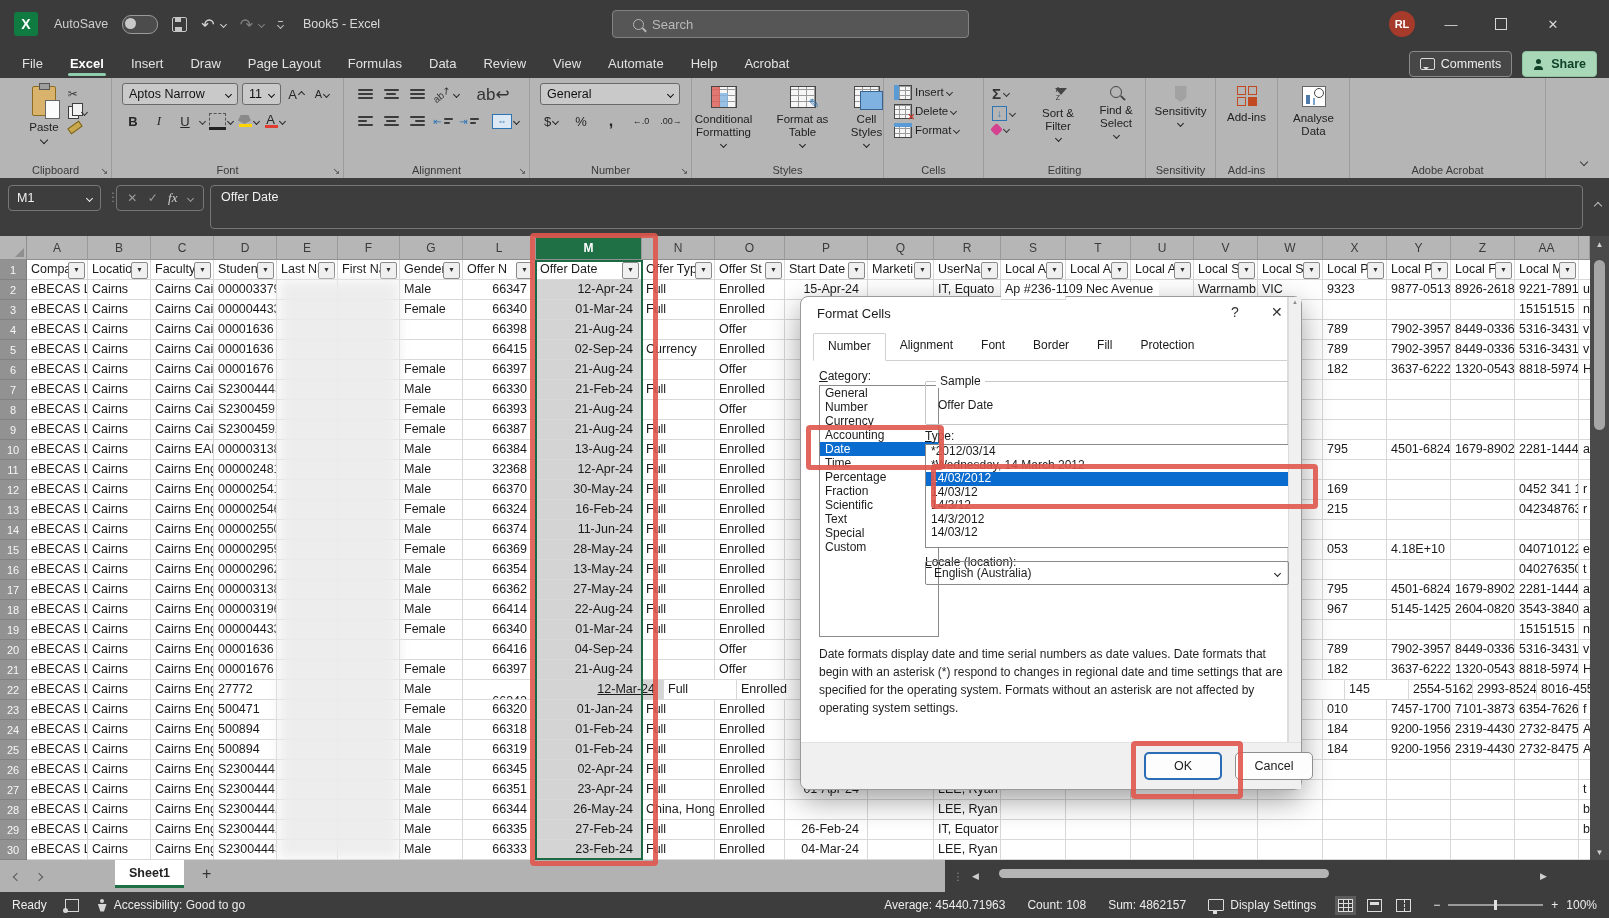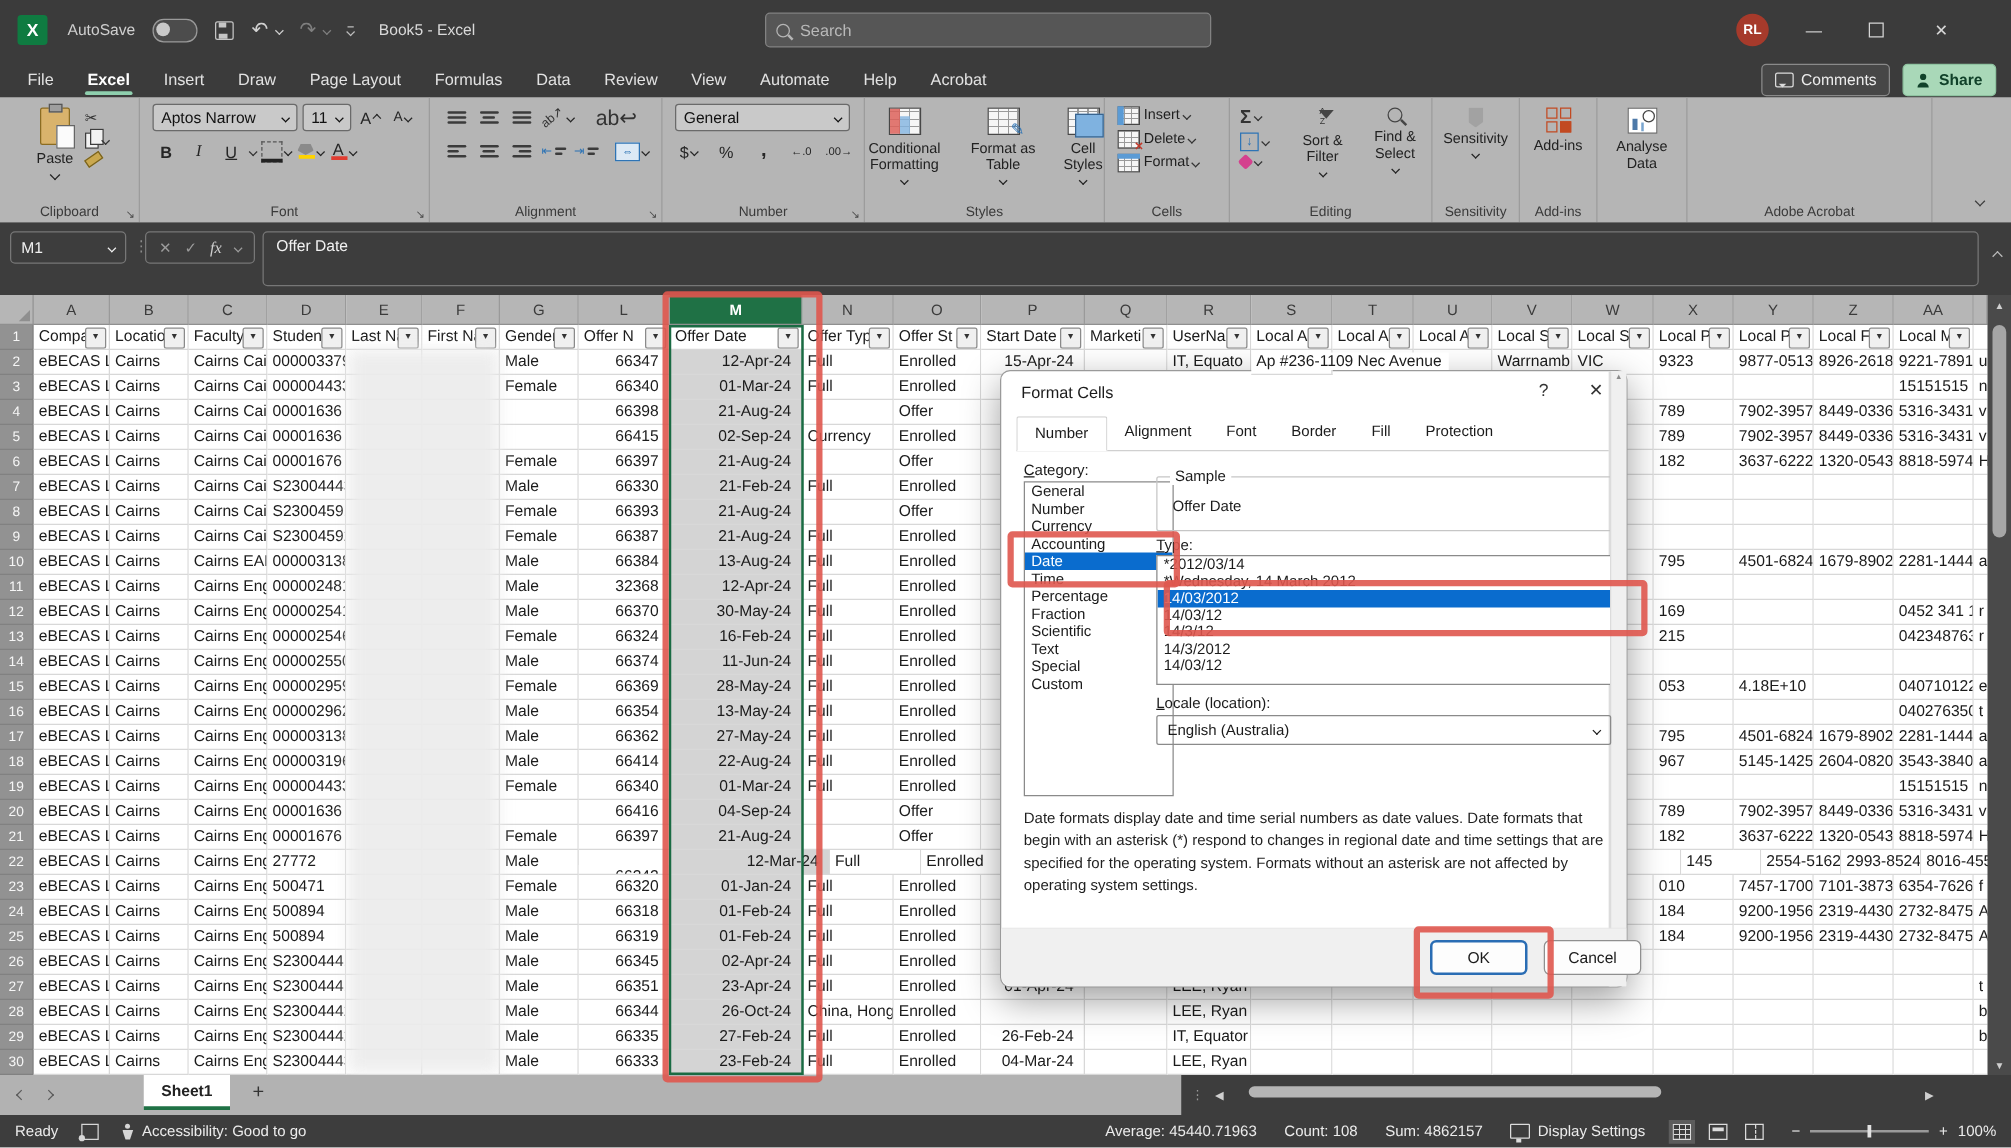--- a/index.html
+++ b/index.html
@@ -16,21 +16,21 @@
   .tb-item{margin-right:14px;display:flex;align-items:center;gap:6px;color:#cfcfcf}
   .toggle{width:34px;height:17px;border:1px solid #9a9a9a;border-radius:9px;background:#4c4c4c;position:relative}
   .toggle::after{content:"";position:absolute;left:2px;top:2px;width:11px;height:11px;border-radius:50%;background:#c9c9c9}
   .ic-save{width:13px;height:13px;border:1.5px solid #c6c6c6;border-radius:2px;position:relative}
   .ic-save::before{content:"";position:absolute;left:2px;top:0;width:6px;height:4px;background:#c6c6c6}
   .ic-save::after{content:"";position:absolute;left:2px;bottom:0;width:7px;height:4px;background:#c6c6c6}
   .undo{font-size:16px;color:#d2d2d2}
   .redo{font-size:16px;color:#7f7f7f}
   .tinycv{width:4px;height:4px;border-width:1px}
   .qat{color:#bdbdbd;border-top:1.5px solid #bdbdbd;padding-top:1px;line-height:4px}
-  #search{position:absolute;left:612px;top:10px;width:357px;height:28px;background:#565656;border:1px solid #828282;border-radius:4px;display:flex;align-items:center;gap:8px;padding:0 8px;color:#b9b9b9;font-size:13px;box-sizing:border-box}
+  #search{position:absolute;left:612px;top:10px;width:357px;height:28px;background:#565656;border:1px solid #828282;border-radius:4px;display:flex;align-items:center;gap:8px;padding:0 20px;color:#b9b9b9;font-size:13px;box-sizing:border-box}
   .ic-mag{width:9px;height:9px;border:1.5px solid #b5b5b5;border-radius:50%;position:relative;flex:none}
   .ic-mag::after{content:"";position:absolute;width:5px;height:1.5px;background:#b5b5b5;transform:rotate(45deg);right:-4px;bottom:-2px}
   .avatar{position:absolute;left:1389px;top:11px;width:26px;height:26px;border-radius:50%;background:#a63a2b;color:#fff;font-size:11px;font-weight:bold;display:flex;align-items:center;justify-content:center}
   .winbtn{position:absolute;top:0;width:46px;height:48px;display:flex;align-items:center;justify-content:center;color:#d6d6d6;font-size:13px}
   .ic-maxi{width:10px;height:10px;border:1.2px solid #d6d6d6}
 
   
   #menubar{position:absolute;left:0;top:48px;width:1609px;height:30px;background:#3b3b3b;display:flex;align-items:center}
   .mtabs{display:flex;align-items:center;gap:27px;padding-left:22px;height:100%}
   .mtab{color:#e2e2e2;font-size:13px;position:relative;height:100%;display:flex;align-items:center}
@@ -162,21 +162,21 @@
   .catsb{position:absolute;right:0;top:0;bottom:0;width:14px;background:#f0f0f0;border-left:1px solid #dcdcdc;display:flex;flex-direction:column;justify-content:space-between;align-items:center;font-size:7px;color:#8a8a8a;padding:2px 0;box-sizing:border-box}
   .samplebox{position:absolute;left:124px;top:84px;width:364px;height:42px;border:1px solid #c6c6c6;border-radius:2px}
   .samplegend{position:absolute;left:10px;top:-8px;background:#fff;padding:0 4px}
   .sampleval{position:absolute;left:12px;top:16px}
   .typelabel{position:absolute;left:124px;top:132px}
   .typelist{position:absolute;left:124px;top:147px;width:364px;height:102px;border:1px solid #8a8a8a;background:#fff;overflow:hidden}
   .tli{height:13.5px;line-height:13.5px;padding-left:5px;white-space:nowrap}
   .tli.on{background:#0a6cce;color:#fff}
   .typesb{position:absolute;right:0;top:0;bottom:0;width:13px;background:#f0f0f0;border-left:1px solid #dcdcdc;display:flex;flex-direction:column;justify-content:space-between;align-items:center;font-size:6px;color:#8a8a8a;padding:2px 0;box-sizing:border-box}
   .loclabel{position:absolute;left:124px;top:258px}
-  .locbox{position:absolute;left:124px;top:275px;width:364px;height:24px;border:1px solid #8a8a8a;border-radius:2px;display:flex;align-items:center;justify-content:space-between;padding:0 8px;box-sizing:border-box;color:#1b1b1b}
+  .locbox{position:absolute;left:124px;top:264px;width:364px;height:24px;border:1px solid #8a8a8a;border-radius:2px;display:flex;align-items:center;justify-content:space-between;padding:0 8px;box-sizing:border-box;color:#1b1b1b}
   .ddesc{position:absolute;left:18px;top:348px;width:472px;line-height:1.5;color:#1f1f1f}
   .dfooter{position:absolute;left:0;right:0;bottom:0;height:46px;background:#f0f0f0;border-top:1px solid #e2e2e2;border-radius:0 0 8px 8px}
   .dbtn{position:absolute;top:9px;height:28px;background:#fdfdfd;font-size:12.5px;display:flex;align-items:center;justify-content:center;box-sizing:border-box}
   .dbtn.ok{left:343px;width:78px;border:2px solid #2a6db4;border-radius:5px}
   .dbtn.cancel{left:434px;width:78px;border:1px solid #8f8f8f;border-radius:5px}
 
   
   .redbox{position:absolute;border:5px solid rgba(223,87,78,.9);border-radius:4px;pointer-events:none;z-index:50}
 
   
@@ -1177,21 +1177,21 @@
         <div class="grow">
           <div class="gut">22</div>
           <div class="gcell" style="width: 61px;">eBECAS La</div>
           <div class="gcell" style="width: 63px;">Cairns</div>
           <div class="gcell" style="width: 63px;">Cairns Eng</div>
           <div class="gcell" style="width: 63px;">27772</div>
           <div class="gcell" style="width: 61px;"></div>
           <div class="gcell" style="width: 62px;"></div>
           <div class="gcell" style="width: 63px;">Male</div>
           <div class="gcell ar" style="width: 73px; margin-top: 12px;">66342</div>
-          <div class="gcell sel ar" style="width: 128px;">12-Mar-24</div>
+          <div class="gcell sel ar" style="width: 128px; text-decoration: underline;">12-Mar-24</div>
           <div class="gcell" style="width: 73px;">Full</div>
           <div class="gcell" style="width: 70px;">Enrolled</div>
           <div class="gcell ar" style="width: 83px;"></div>
           <div class="gcell" style="width: 66px;"></div>
           <div class="gcell" style="width: 67px;"></div>
           <div class="gcell" style="width: 65px;"></div>
           <div class="gcell" style="width: 65px;"></div>
           <div class="gcell" style="width: 63px;"></div>
           <div class="gcell" style="width: 64px;"></div>
           <div class="gcell" style="width: 65px;"></div>
@@ -1339,21 +1339,21 @@
         <div class="grow">
           <div class="gut">28</div>
           <div class="gcell" style="width: 61px;">eBECAS La</div>
           <div class="gcell" style="width: 63px;">Cairns</div>
           <div class="gcell" style="width: 63px;">Cairns Eng</div>
           <div class="gcell" style="width: 63px;">S23004442</div>
           <div class="gcell" style="width: 61px;"></div>
           <div class="gcell" style="width: 62px;"></div>
           <div class="gcell" style="width: 63px;">Male</div>
           <div class="gcell ar" style="width: 73px;">66344</div>
-          <div class="gcell sel ar" style="width: 106px;">26-Oct-24</div>
+          <div class="gcell sel ar" style="width: 106px;">26-May-24</div>
           <div class="gcell" style="width: 73px;">China, Hong</div>
           <div class="gcell" style="width: 70px;">Enrolled</div>
           <div class="gcell ar" style="width: 83px;"></div>
           <div class="gcell" style="width: 66px;"></div>
           <div class="gcell" style="width: 67px;">LEE, Ryan</div>
           <div class="gcell" style="width: 65px;"></div>
           <div class="gcell" style="width: 65px;"></div>
           <div class="gcell" style="width: 63px;"></div>
           <div class="gcell" style="width: 64px;"></div>
           <div class="gcell" style="width: 65px;"></div>

